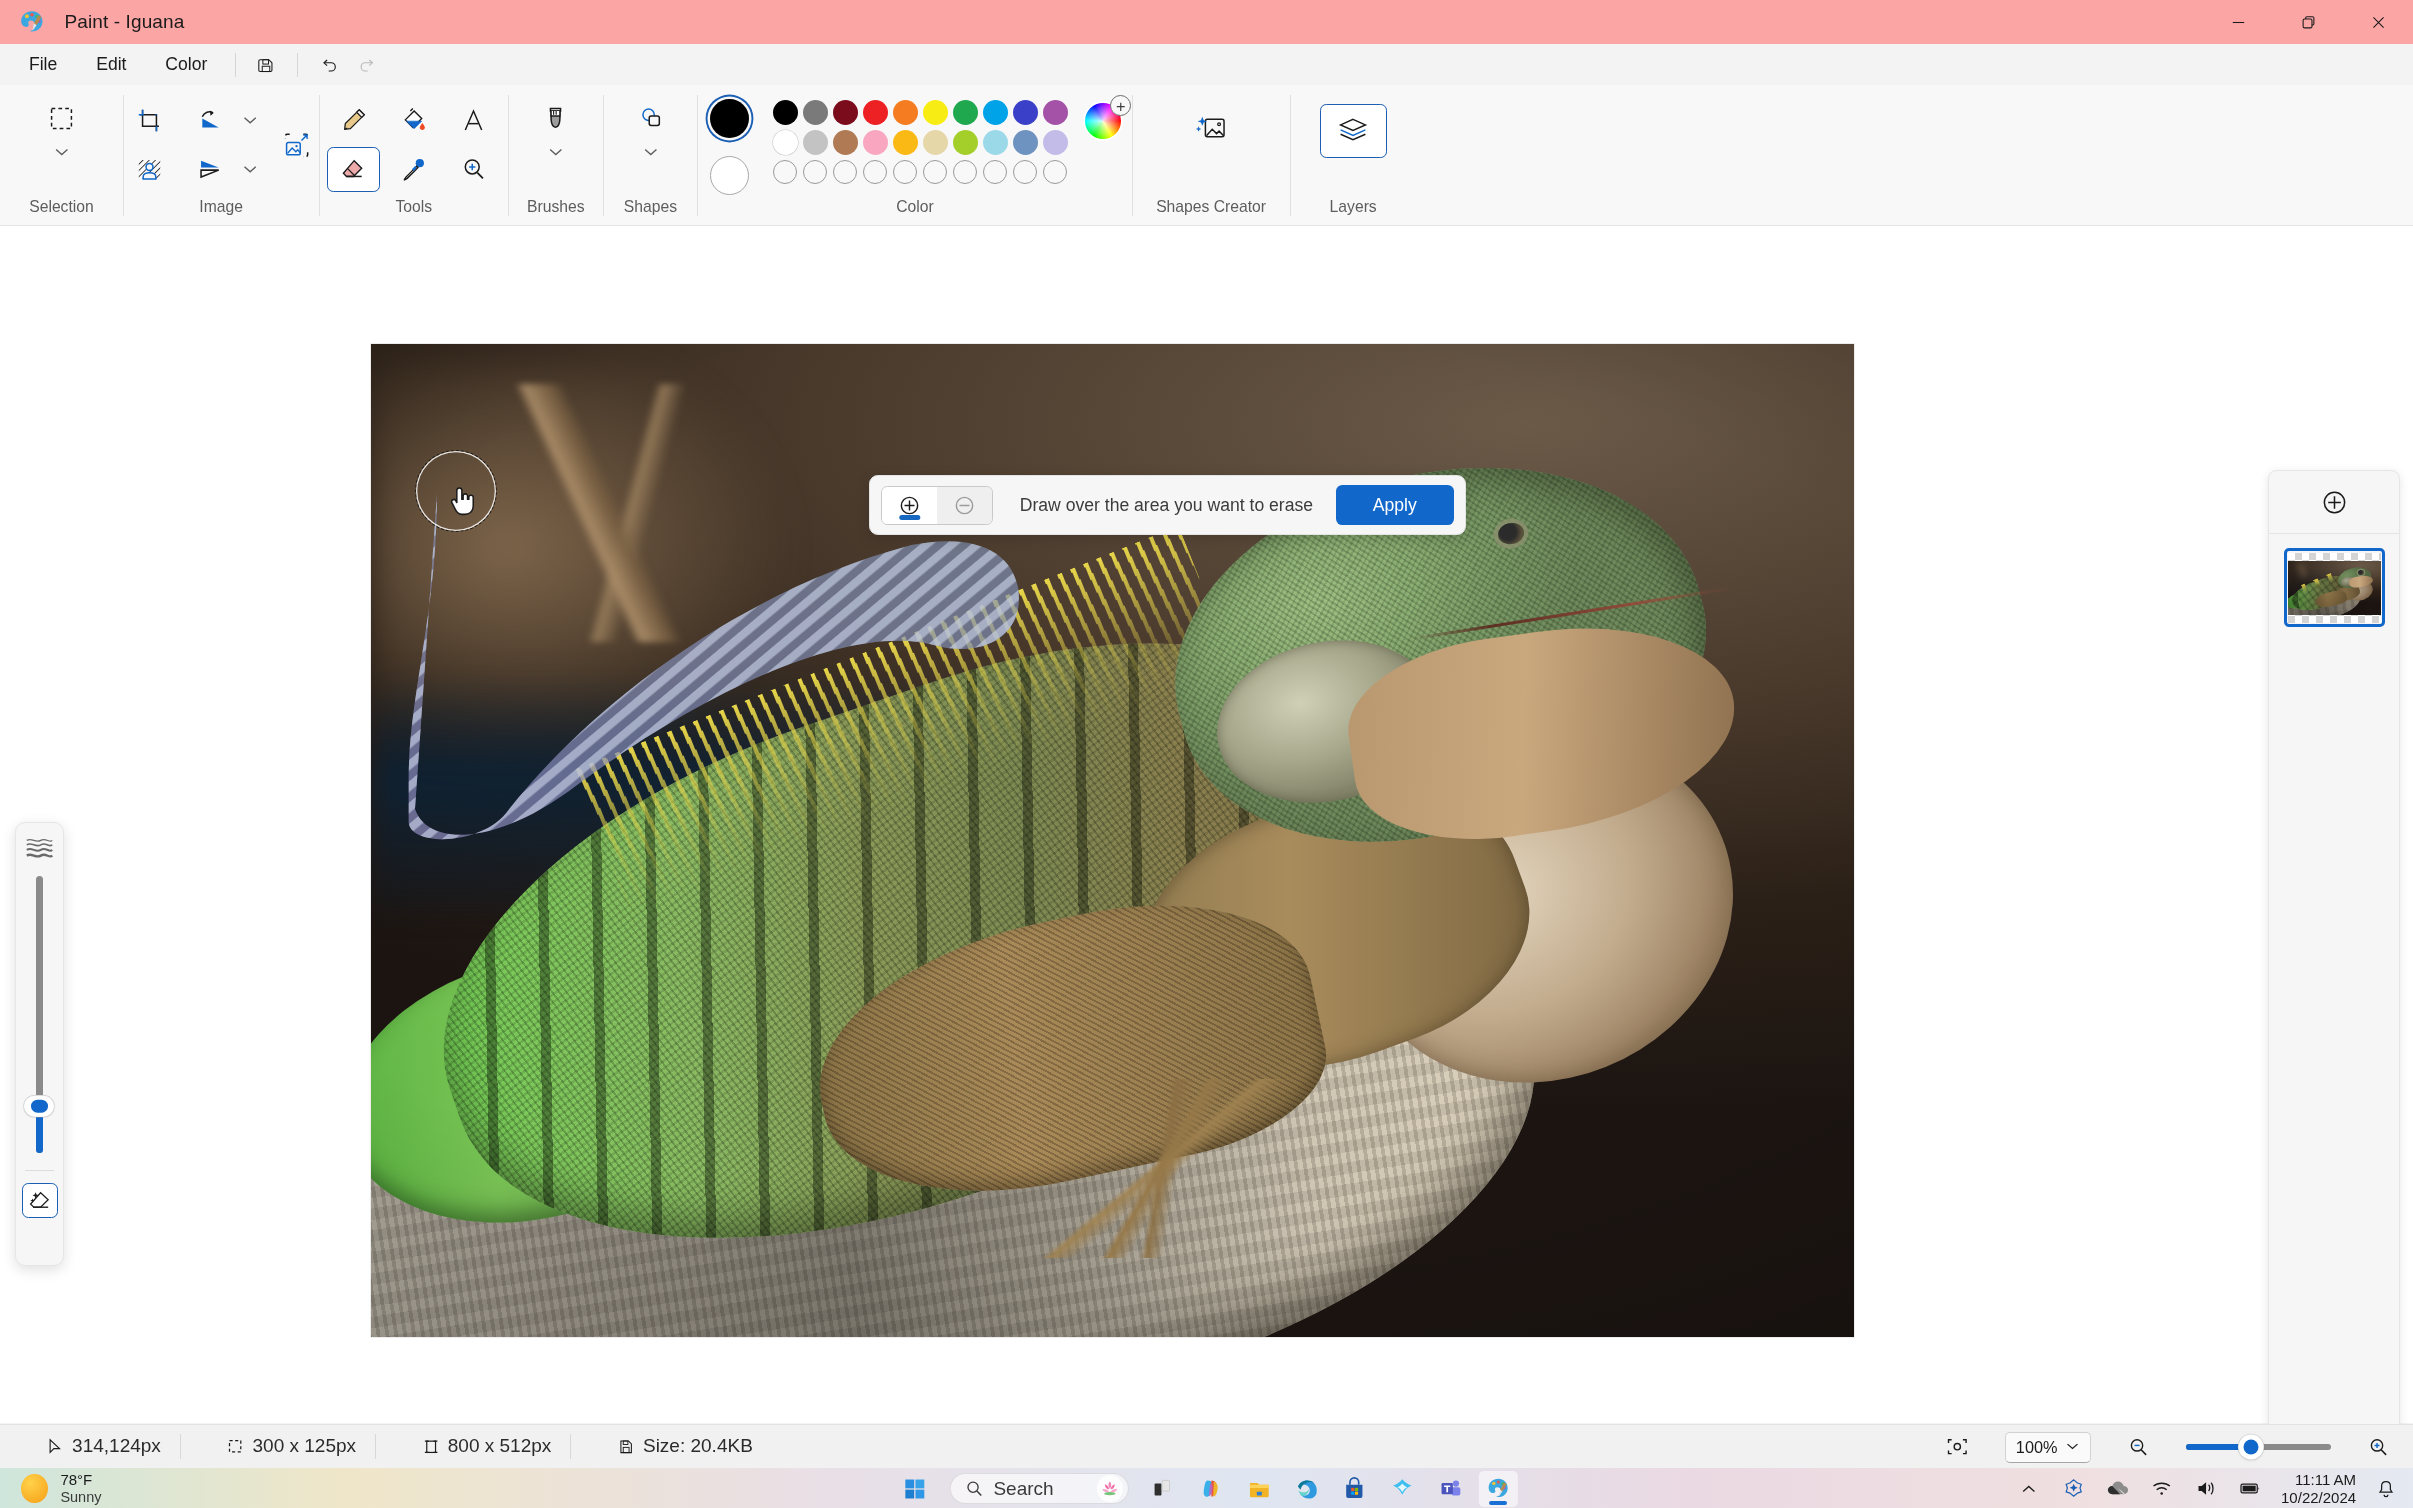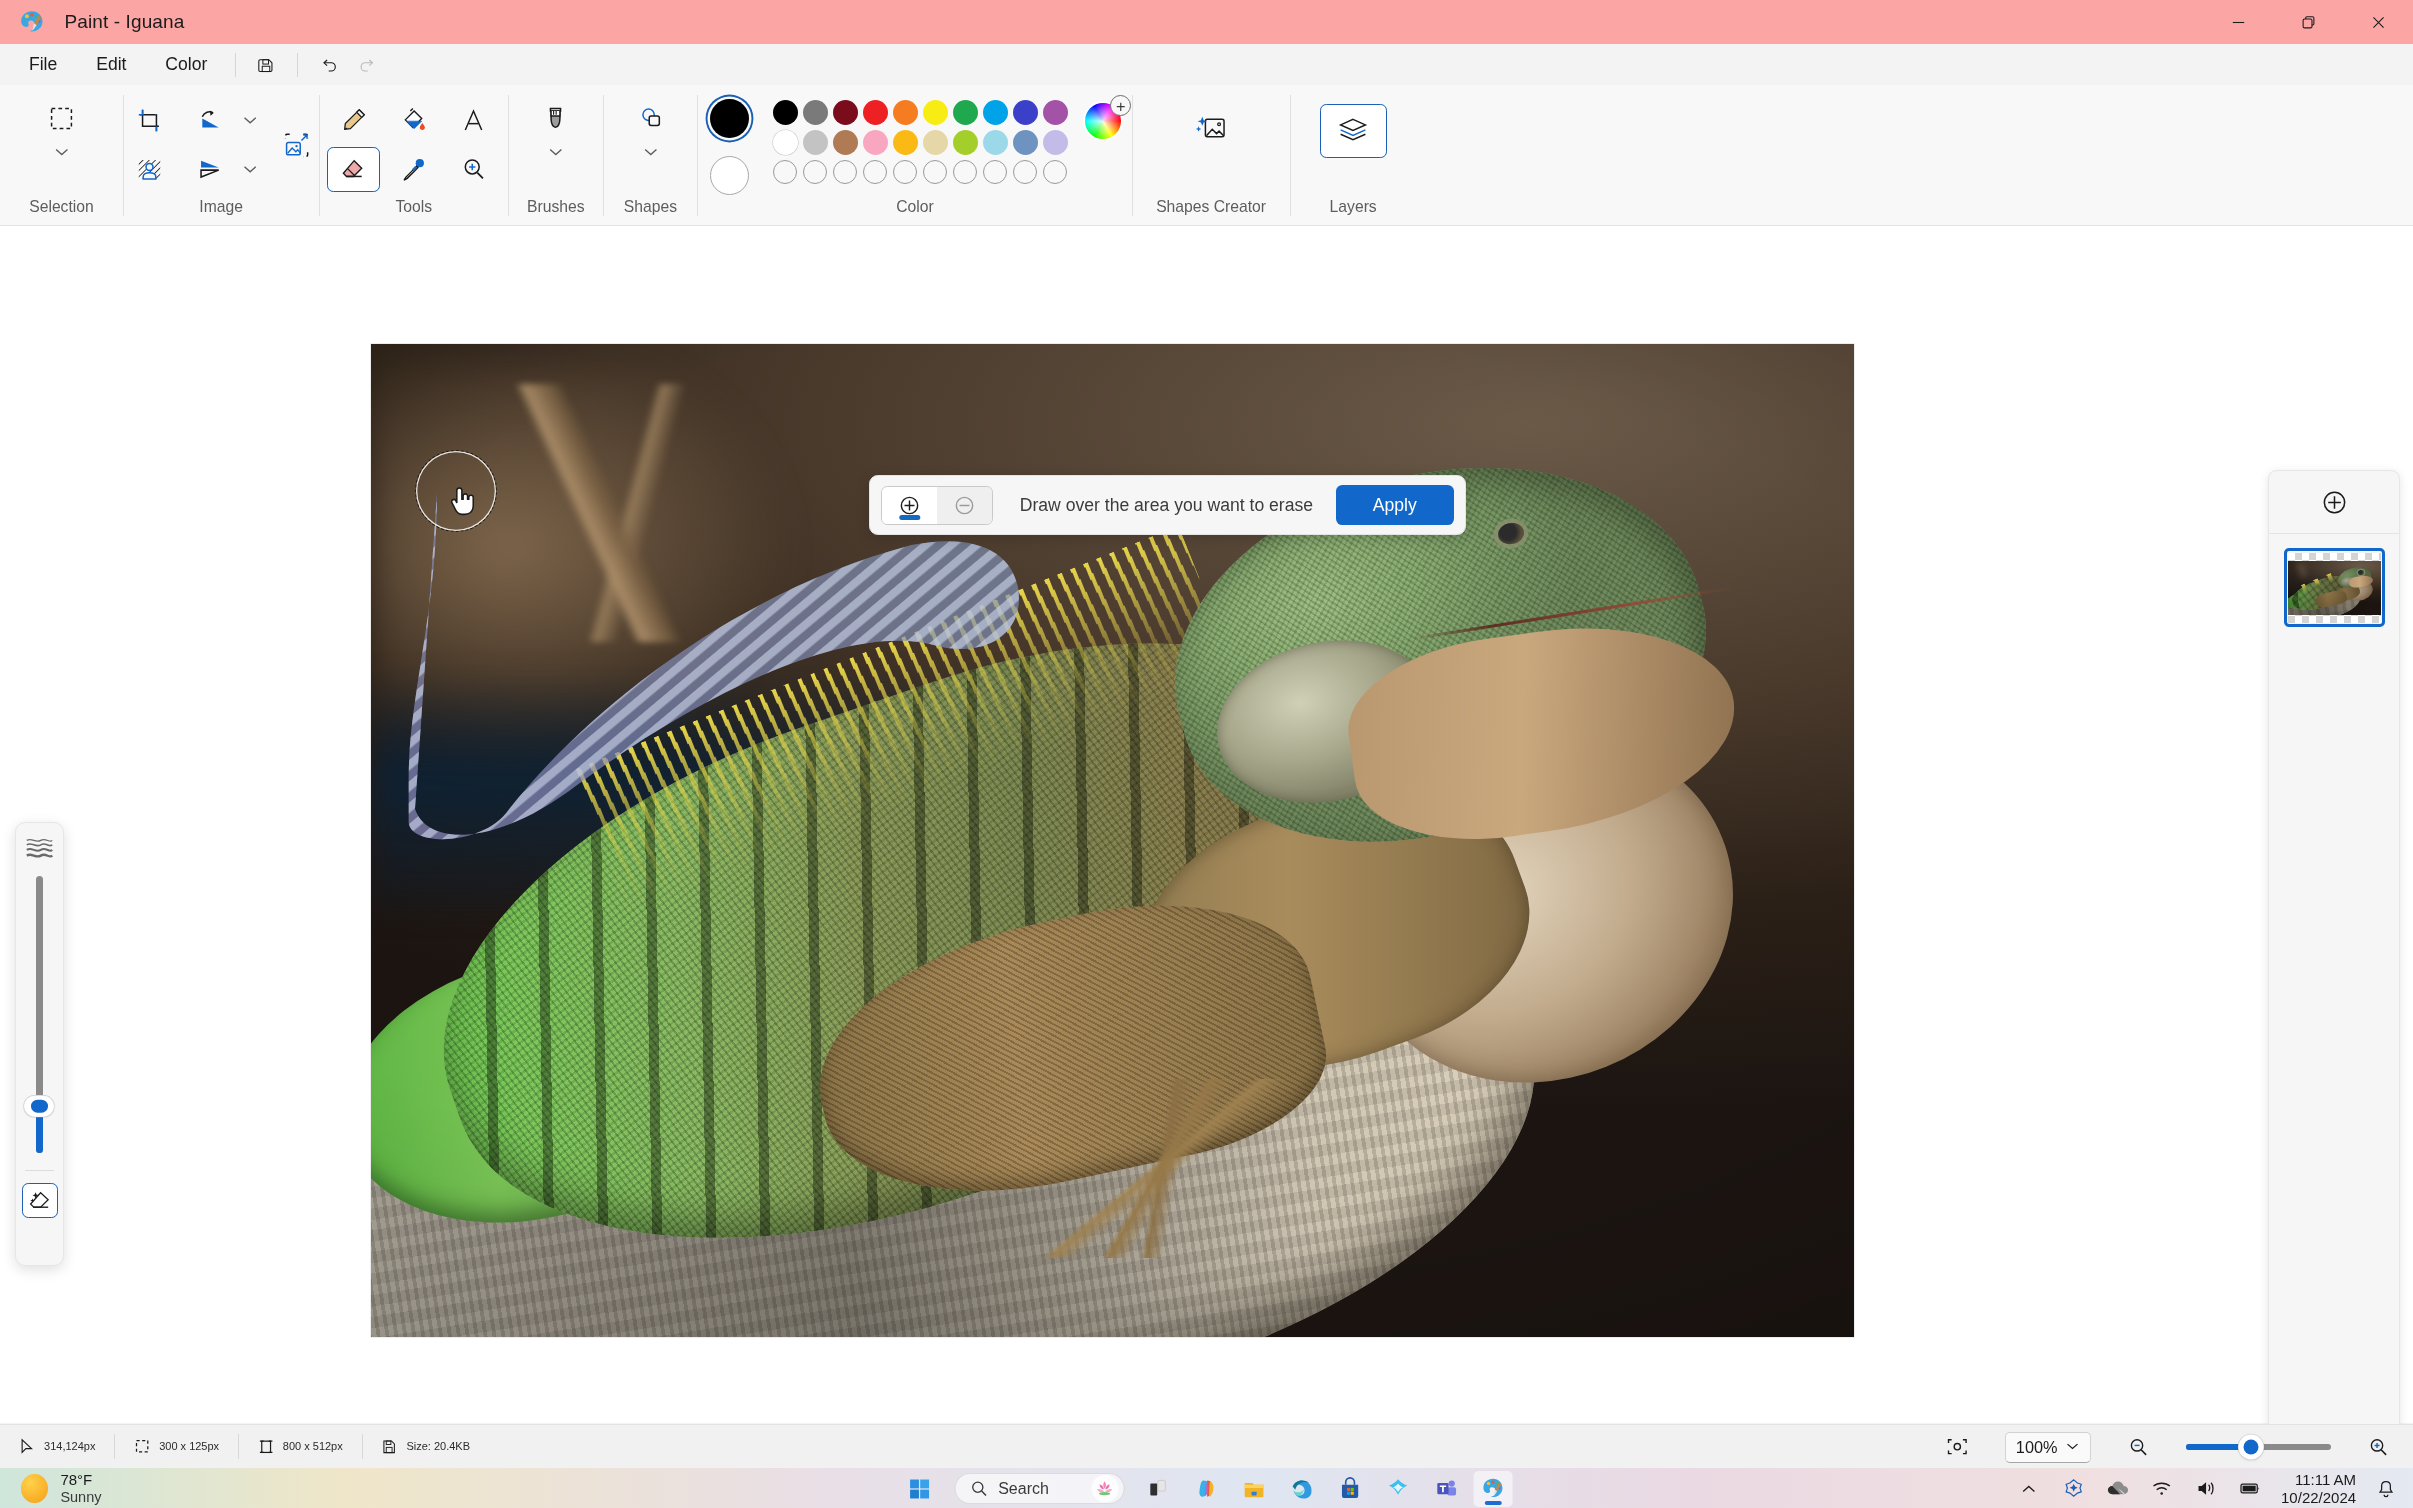--- a/index.html
+++ b/index.html
@@ -370,21 +370,21 @@
   .layer-thumb-inner{position:absolute;left:0;top:8.2px;width:93px;height:54px;overflow:hidden;}
   .layers-bottom{position:absolute;left:0;bottom:0;width:100%;padding:0 0 14px;}
   .layers-bottom-div{width:100%;height:0.6px;background:#e4e4e4;margin-bottom:14px;}
 
   
   .statusbar{
     position:absolute;left:0;top:1424px;width:2413px;height:44px;
     background:#f1f1f1;border-top:0.6px solid #e2e2e2;
     display:flex;align-items:center;
   }
-  .st-cell{display:flex;align-items:center;gap:8.8px;padding:0 19px;height:26.4px;color:#2b2b2b;font-size:11px;}
+  .st-cell{display:flex;align-items:center;gap:8.8px;padding:0 19px;height:26.4px;color:#2b2b2b;font-size:19px;margin-left:28px;}
   .st-sep{width:0.6px;height:25px;background:#d8d8d8;}
   .status-right{position:absolute;right:15px;top:0;height:44px;display:flex;align-items:center;gap:28px;}
   .zoom-select{
     display:flex;align-items:center;gap:7.5px;height:31px;padding:0 10px;border:0.6px solid #d2d2d2;
     border-radius:5px;background:#fafafa;font-size:16.3px;color:#1b1b1b;border-bottom:1.3px solid #a6a6a6;
   }
   .zslider{position:relative;width:145px;height:6.3px;border-radius:3.8px;background:#8a8a8a;}
   .zslider-fill{position:absolute;left:0;top:0;height:6.3px;width:65px;border-radius:3.8px;background:#1168ca;}
   .zthumb{
     position:absolute;left:65px;top:50%;transform:translate(-50%,-50%);
@@ -409,21 +409,21 @@
   .tb-ico{width:39px;height:36px;border-radius:5px;display:flex;align-items:center;justify-content:center;position:relative;}
   .tb-ico.active:after{
     content:"";position:absolute;bottom:1.3px;left:50%;transform:translateX(-50%);
     width:17.6px;height:4.4px;border-radius:2.5px;background:#1a6fd4;
   }
   .tb-ico.active{background:rgba(255,255,255,.55);}
   .searchbox{
     display:flex;align-items:center;height:31px;padding:0 5px 0 14px;border-radius:16.3px;
     background:rgba(255,255,255,.62);border:0.6px solid rgba(0,0,0,.10);gap:10px;margin:0 6.3px;
   }
-  .searchbox span{font-size:16px;color:#3a3a3a;margin-right:33px;}
+  .searchbox span{font-size:19px;color:#3a3a3a;margin-right:33px;}
   .lotus{width:26.4px;height:26.4px;border-radius:50%;background:rgba(255,255,255,.8);display:flex;align-items:center;justify-content:center;}
   .tb-right{position:absolute;right:12.6px;display:flex;align-items:center;gap:16.3px;}
   .clock{display:flex;flex-direction:column;align-items:flex-end;line-height:1.15;font-size:15px;color:#1b1b1b;}
   .tb-sysico{width:28px;height:28px;display:flex;align-items:center;justify-content:center;color:#1b1b1b;}
 </style>
 </head>
 <body>
 
 <div id="app">
 

